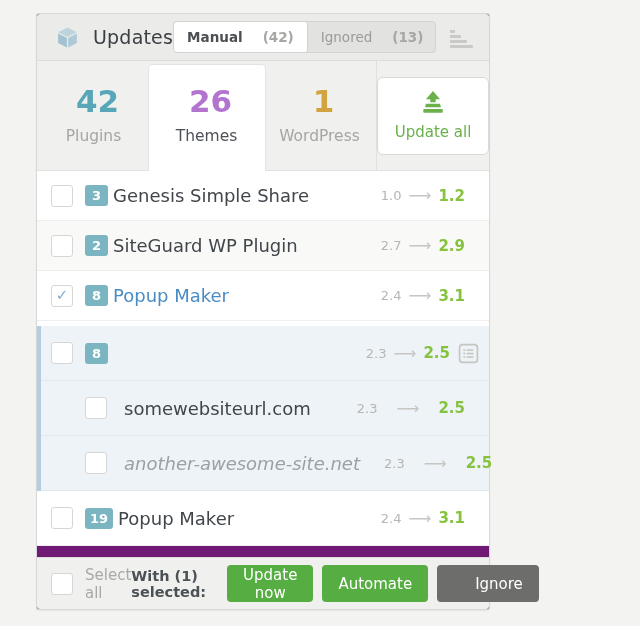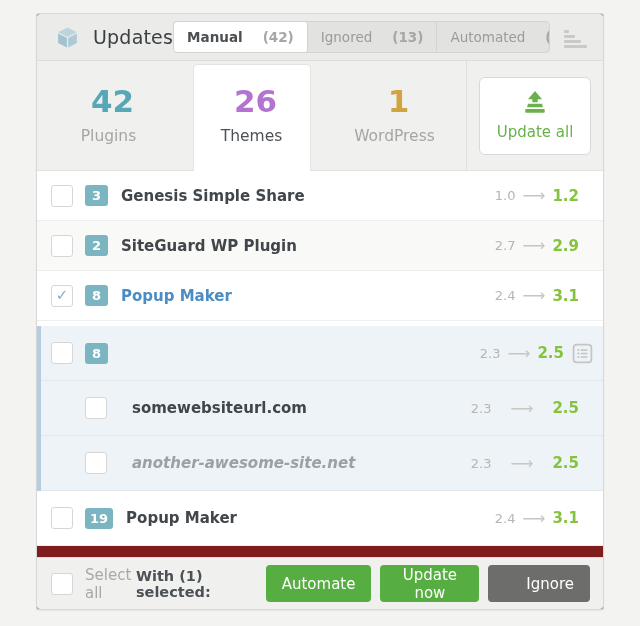--- a/index.html
+++ b/index.html
@@ -5,23 +5,23 @@
   * { box-sizing: border-box; margin: 0; padding: 0; }
   html, body { width: 640px; height: 626px; }
   body {
     background: #f3f3f1;
     font-family: "DejaVu Sans", "Liberation Sans", sans-serif;
     overflow: hidden;
   }
   .panel {
     position: relative;
     margin: 13px 36px 16px 36px;
-    width: 568px;
+    width: 454px;
     height: 597px;
-    background: #7f1d1d;
+    background: #701a75;
     border: 1px solid #d8d8d6;
     border-radius: 3px;
     box-shadow: 0 1px 2px rgba(0,0,0,0.06);
   }
 
   
   .header {
     height: 47px;
     background: #ebebe9;
     border-bottom: 1px solid #dddddb;
@@ -126,21 +126,21 @@
     margin-left: 12px;
     min-width: 23px; height: 21px;
     background: #7cb5c2;
     color: #ffffff;
     font-size: 13px; font-weight: bold;
     border-radius: 3px;
     display: flex; align-items: center; justify-content: center;
     padding: 0 5px;
     flex: none;
   }
-  .row-title { margin-left: 13px; font-size: 15px; color: #41464b; white-space: nowrap; font-weight: bold; }
+  .row-title { margin-left: 5px; font-size: 18px; color: #41464b; white-space: nowrap; }
   .row-title.link { color: #4a8cc4; cursor: pointer; }
   .row-title.muted-italic { color: #9ba0a4; font-style: italic; }
   .flex-spacer { flex: 1; }
   .ver-old { font-size: 13px; color: #b6b6b3; }
   .ver-arrow { font-size: 16px; color: #c6c6c3; margin: 0 7px; }
   .ver-new { font-size: 15px; color: #85c23d; font-weight: bold; }
 
   .spacer-sm { height: 5px; background: #ffffff; }
 
   
@@ -332,18 +332,18 @@
       <span class="ver-new">3.1</span>
     </div>
 
   </div>
 
   <div class="footer">
     <div class="checkbox"></div>
     <span class="select-all-label">Select all</span>
     <div class="flex-spacer"></div>
     <span class="selected-label">With (1) selected:</span>
+    <button class="btn green">Update now</button>
     <button class="btn green">Automate</button>
-    <button class="btn green">Update now</button>
     <button class="btn gray">Ignore</button>
   </div>
 
 </div>
 
 </body></html>

